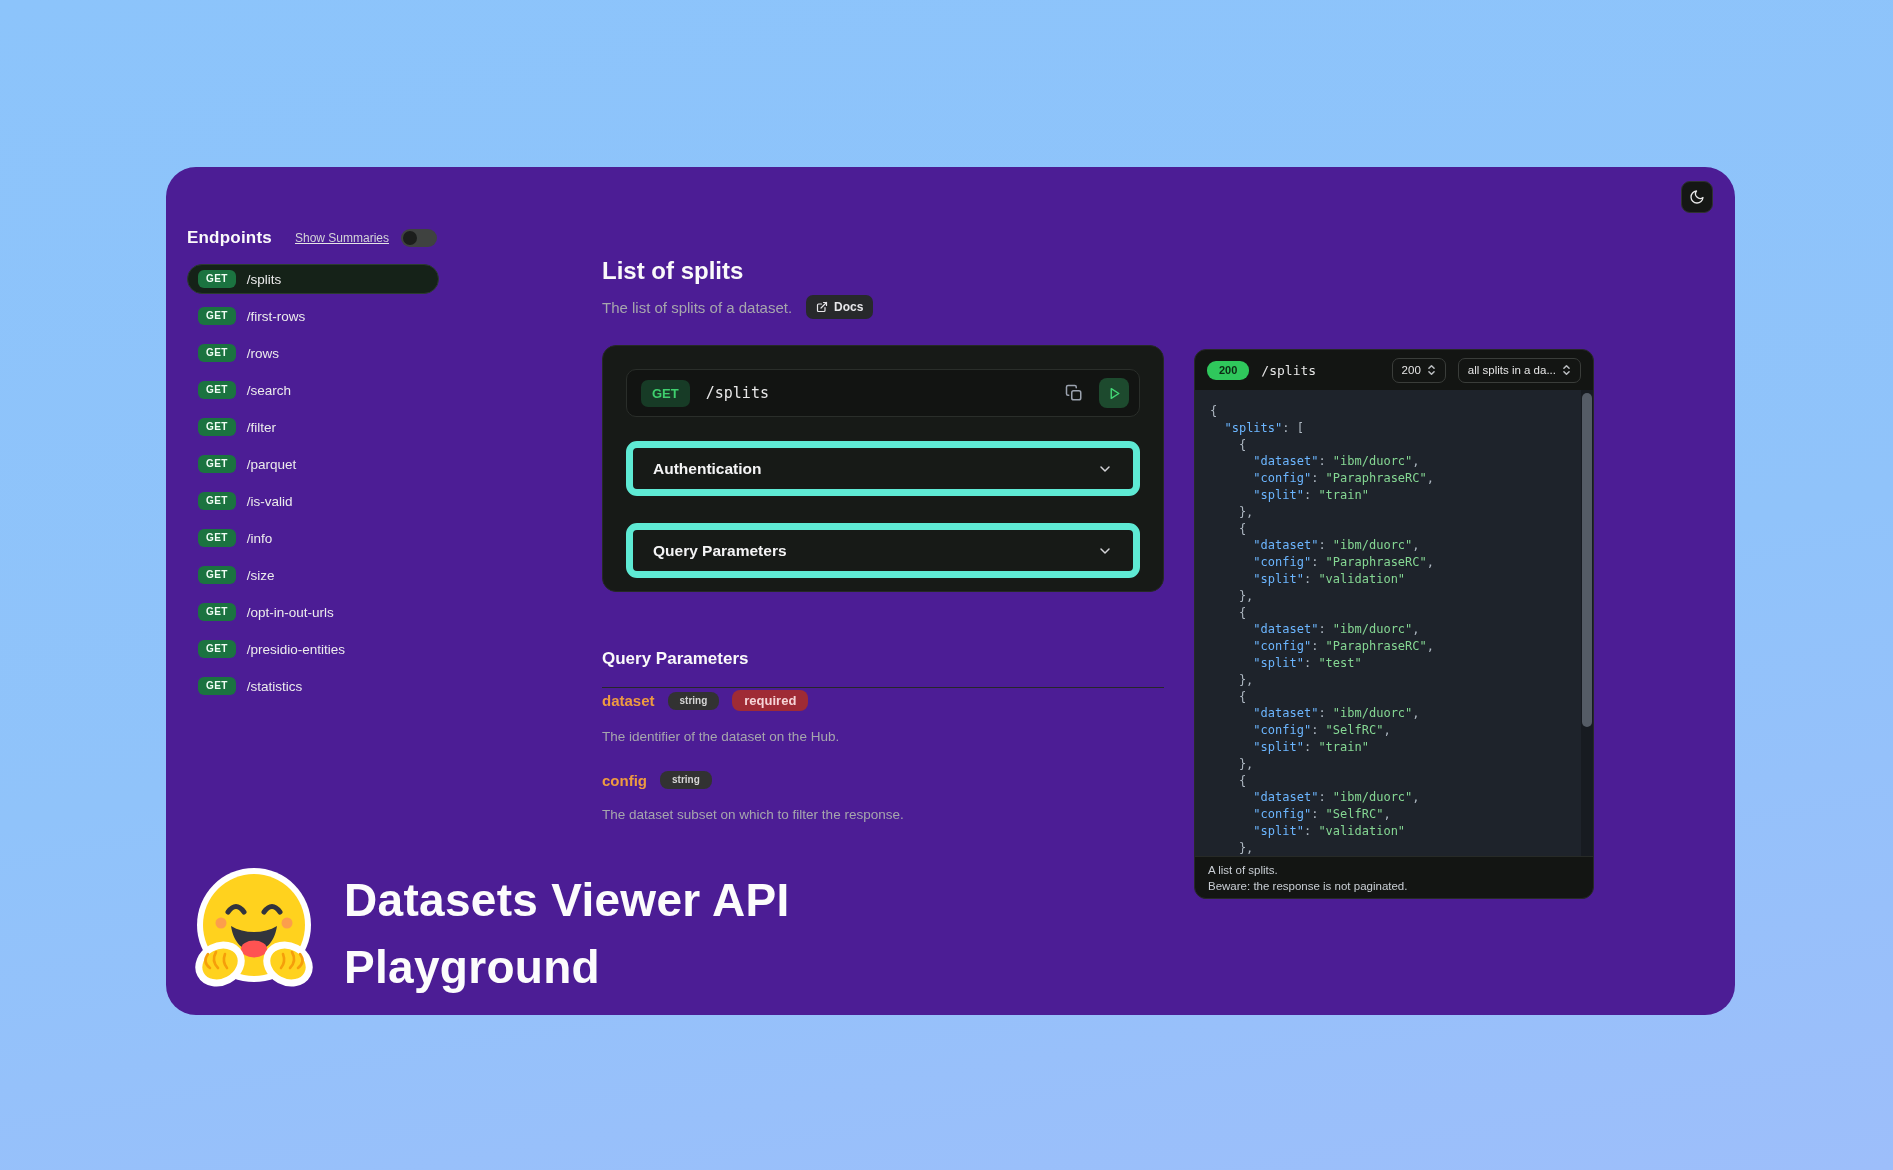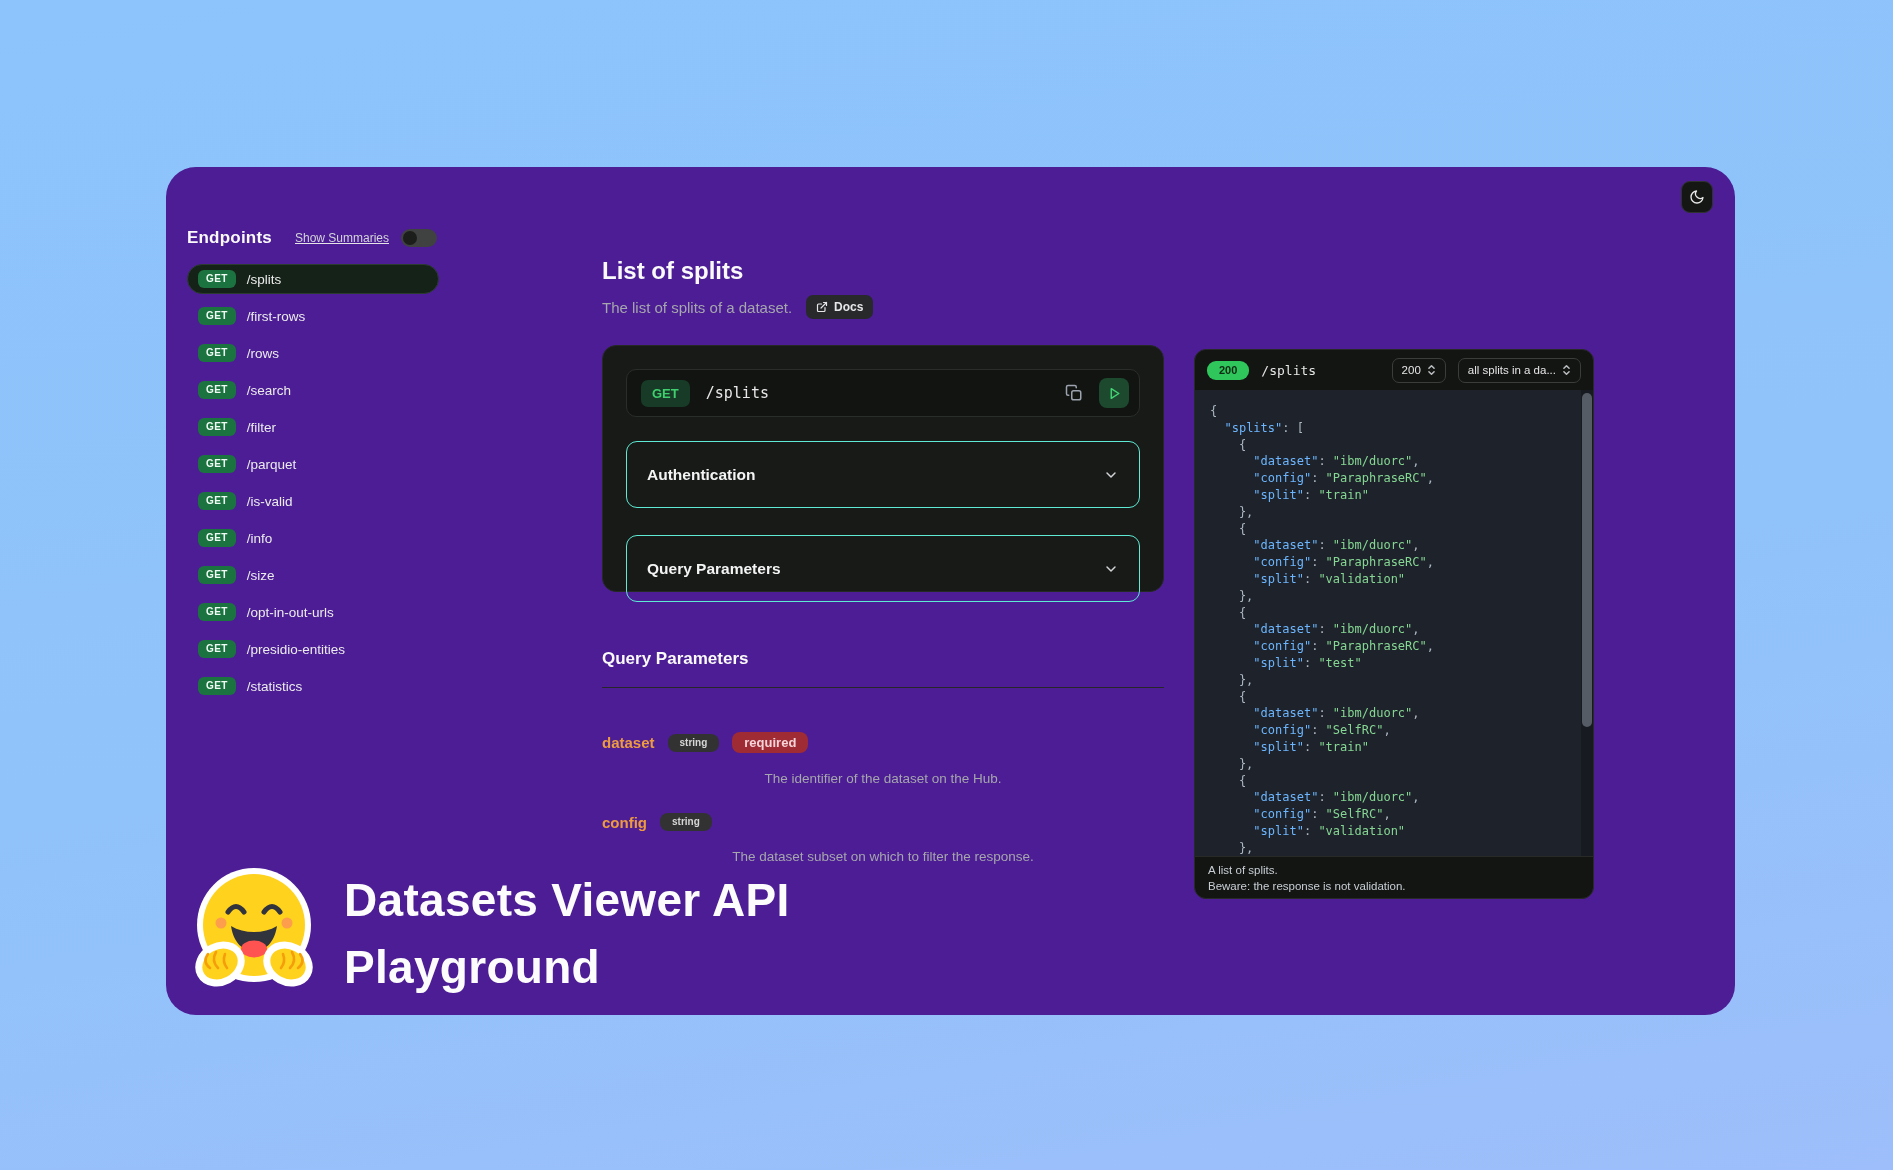--- a/index.html
+++ b/index.html
@@ -56,27 +56,27 @@
     display:flex; align-items:center; padding:0 10px 0 14px; gap:16px;
   }
   .req-get {
     background:#173b26; color:#3fcf6e; font-weight:700; font-size:13px;
     padding:7px 11px; border-radius:7px; line-height:1;
   }
   .req-path { font-family:"DejaVu Sans Mono", monospace; font-size:15px; color:#e8e8e8; flex:1; }
   .icon-btn { display:flex; align-items:center; justify-content:center; cursor:pointer; }
   .play-btn { width:30px; height:30px; background:#1d4a2e; border-radius:8px; }
   .collapsible {
-    height:67px; border:1px solid #5eead4; border-radius:11px; margin-top:24px;
+    height:55px; border:7px solid #5eead4; border-radius:11px; margin-top:24px;
     display:flex; align-items:center; justify-content:space-between; padding:0 20px; cursor:pointer;
   }
   .collapsible .clabel { font-size:15.5px; font-weight:700; color:#f4f4f5; }
   .qp-heading { position:absolute; top:482px; left:0; font-size:17px; font-weight:700; color:#fafafa; }
   .divider { position:absolute; top:520px; left:0; width:562px; height:1px; background:#27272a; }
-  .param-list { position:absolute; top:565px; left:0; width:562px;text-align:center; }
+  .param-list { position:absolute; top:523px; left:0; width:562px; }
   .param { margin-bottom:27px; }
   .prow { display:flex; align-items:center; gap:13px; }
   .pname { font-size:15px; font-weight:700; color:#ee9b40; }
   .ptype { background:#323232; color:#d6d6d6; font-size:10px; font-weight:700; padding:4px 12px; border-radius:8px; line-height:1; }
   .preq { background:#9f2b35; color:#f6d4d7; font-size:13px; font-weight:700; padding:4px 12px; border-radius:8px; line-height:1; }
   .pdesc { margin-top:18px; font-size:13.5px; color:#a6a6ad; }
   
   .resp {
     position:absolute; left:1028px; top:182px; width:400px; height:550px;
     border:1px solid #272a27; border-radius:12px; background:#131513;
@@ -308,21 +308,21 @@
           <div class="cl">      <span class="ck">"dataset"</span>: <span class="cs">"ibm/duorc"</span>,</div>
           <div class="cl">      <span class="ck">"config"</span>: <span class="cs">"SelfRC"</span>,</div>
           <div class="cl">      <span class="ck">"split"</span>: <span class="cs">"validation"</span></div>
           <div class="cl">    },</div>
         </div>
       <div class="scroll-track"></div>
       <div class="scroll-thumb"></div>
     </div>
     <div class="resp-foot">
         <div>A list of splits.</div>
-        <div>Beware: the response is not validation.</div>
+        <div>Beware: the response is not paginated.</div>
       </div>
   </div>
 
   <div class="brand-logo">
     <svg width="120" height="126" viewBox="0 0 120 126">
       <circle cx="60" cy="59" r="57" fill="#ffffff"></circle>
       <circle cx="60" cy="59" r="51" fill="#FFD21E"></circle>
       <path d="M34 46 q8 -11 16 0" fill="none" stroke="#32343d" stroke-width="5" stroke-linecap="round"></path>
       <path d="M70 46 q8 -11 16 0" fill="none" stroke="#32343d" stroke-width="5" stroke-linecap="round"></path>
       <circle cx="27" cy="57" r="5.5" fill="#f97373" opacity="0.55"></circle>

